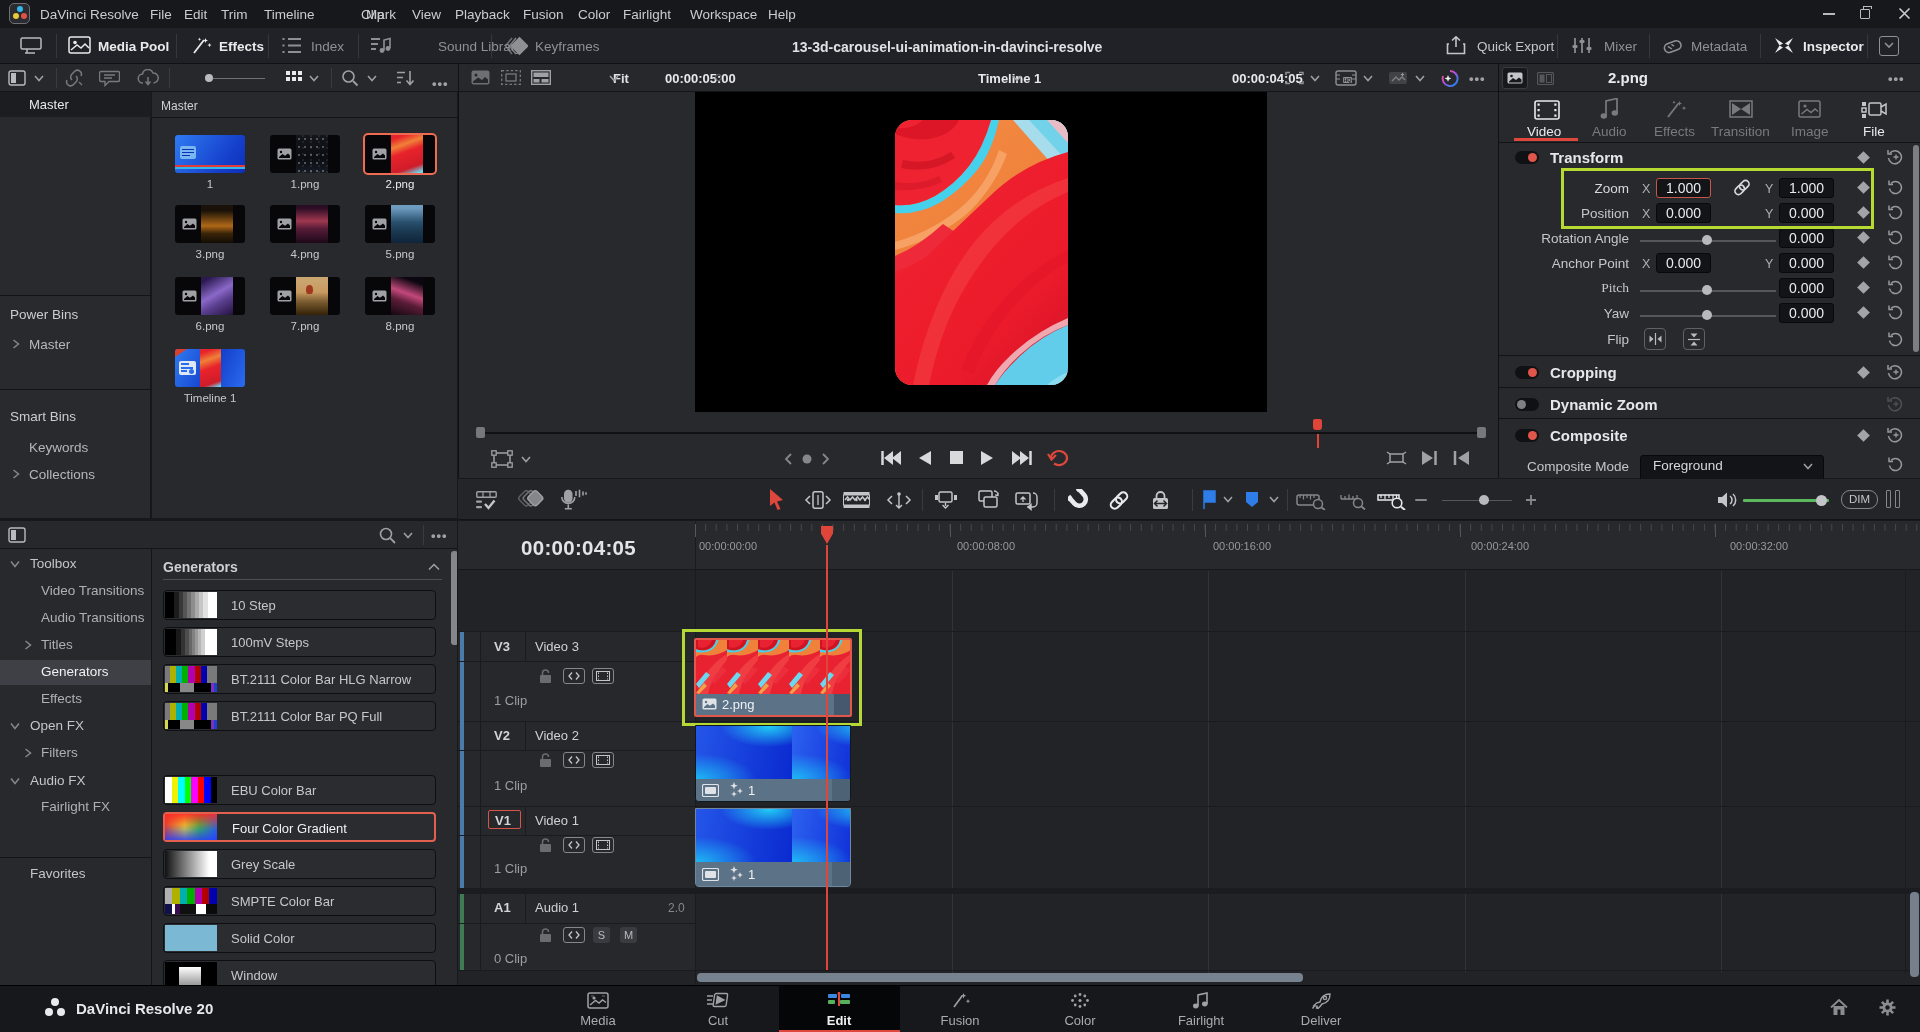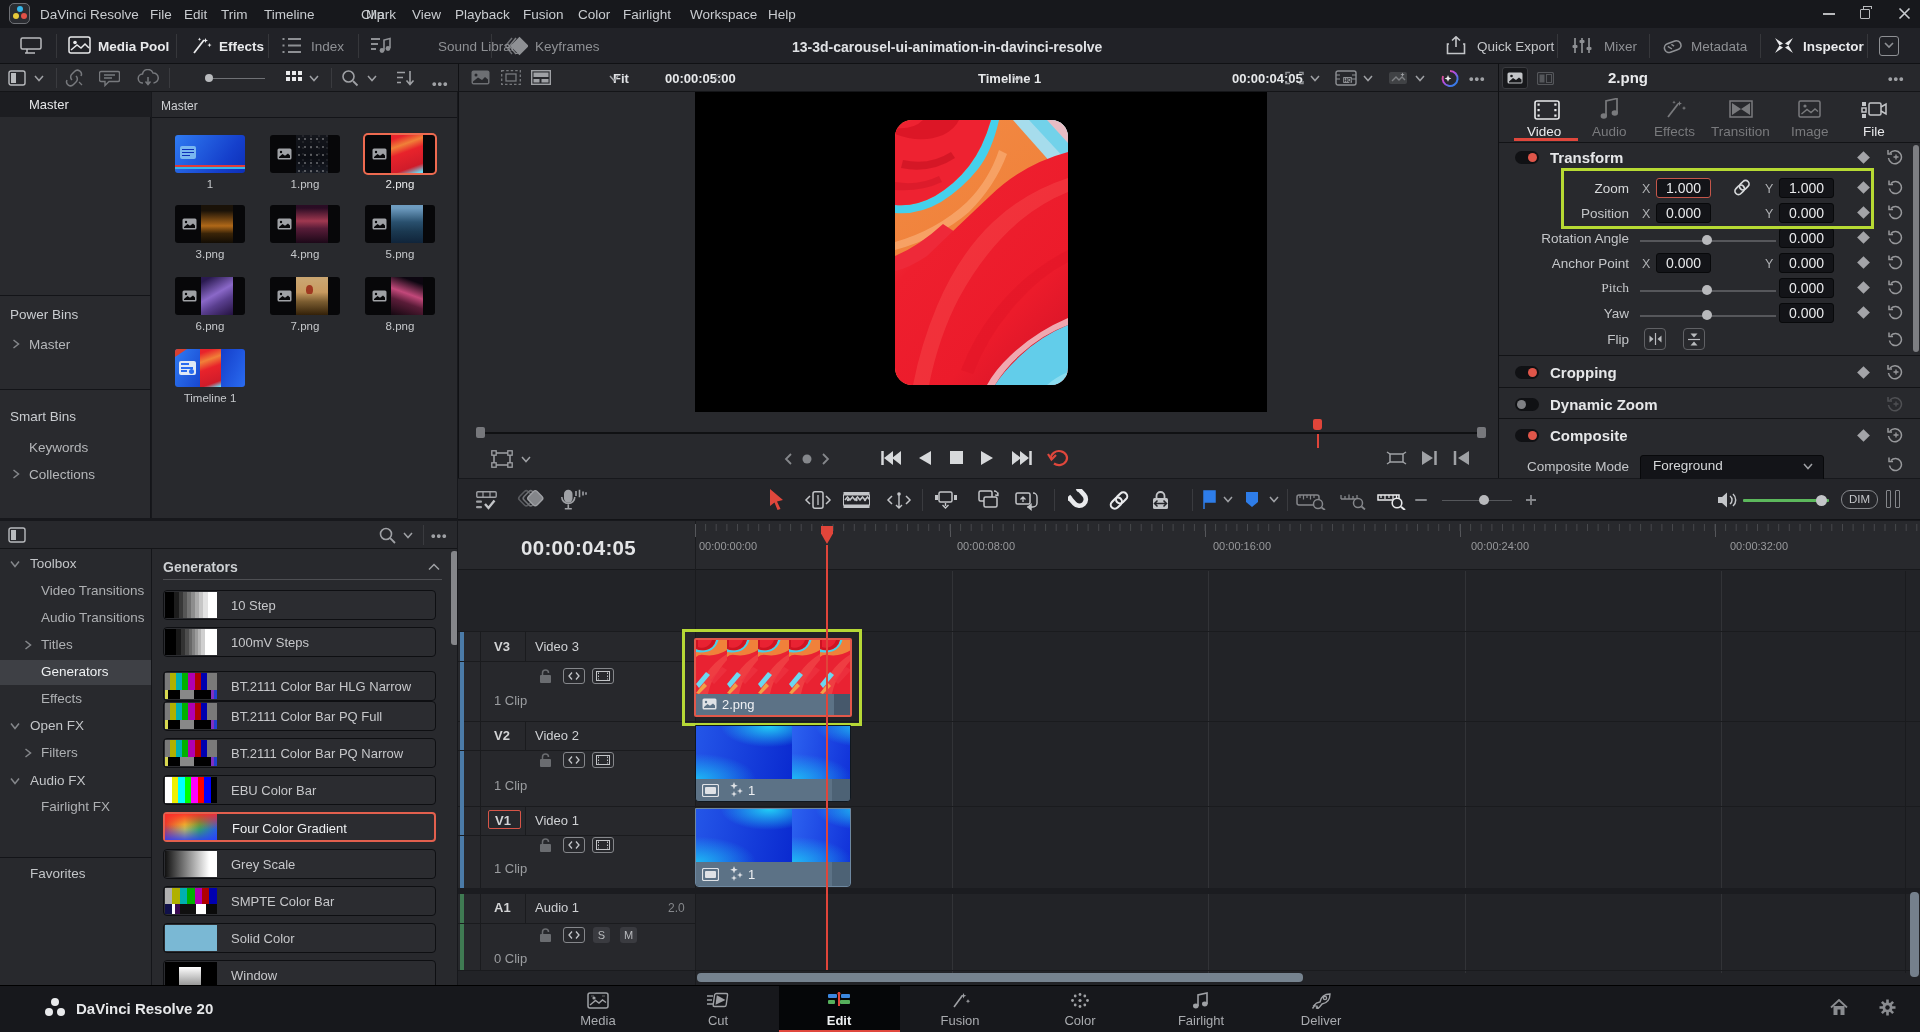--- a/index.html
+++ b/index.html
@@ -1128,31 +1128,27 @@
   <div class="abs" style="left:163px;top:58px;width:279px;height:1px;background:#4e4f53;"></div>
 
   <div class="abs gitem" style="top:69px;">
         <div class="gthumb" style="background:linear-gradient(90deg,#000 0%,#000 18%,#1c1c1c 18%,#1c1c1c 26%,#383838 26%,#383838 34%,#555 34%,#555 42%,#717171 42%,#717171 50%,#8d8d8d 50%,#8d8d8d 58%,#aaa 58%,#aaa 66%,#c6c6c6 66%,#c6c6c6 74%,#e2e2e2 74%,#e2e2e2 82%,#fff 82%);"></div>
         <div class="glabel">10 Step</div>
       </div>
   <div class="abs gitem" style="top:106px;">
         <div class="gthumb" style="background:linear-gradient(90deg,#000 0%,#000 22%,#191919 22%,#191919 30%,#333 30%,#333 38%,#4d4d4d 38%,#4d4d4d 46%,#676767 46%,#676767 52%,#818181 52%,#818181 58%,#9b9b9b 58%,#9b9b9b 64%,#b5b5b5 64%,#b5b5b5 70%,#cfcfcf 70%,#cfcfcf 76%,#fff 76%);"></div>
         <div class="glabel">100mV Steps</div>
       </div>
-  <div class="abs gitem" style="top:150px;">
+  <div class="abs gitem" style="top:143px;">
         <div class="gthumb bt2111"></div>
         <div class="glabel">BT.2111 Color Bar HLG Narrow</div>
       </div>
   <div class="abs gitem" style="top:180px;">
         <div class="gthumb bt2111"></div>
         <div class="glabel">BT.2111 Color Bar PQ Full</div>
-      </div>
-  <div class="abs gitem" style="top:217px;">
-        <div class="gthumb bt2111"></div>
-        <div class="glabel">BT.2111 Color Bar PQ Narrow</div>
       </div>
   <div class="abs gitem" style="top:254px;">
         <div class="gthumb" style="background:linear-gradient(90deg,#fff 0 12.5%,#f0f000 12.5% 25%,#0ff 25% 37.5%,#0f0 37.5% 50%,#f0f 50% 62.5%,#f00 62.5% 75%,#00f 75% 87.5%,#000 87.5%);"></div>
         <div class="glabel">EBU Color Bar</div>
       </div>
   <div class="abs gitem sel" style="top:291px;">
         <div class="gthumb fourcol"></div>
         <div class="glabel" style="color:#eef0f2;">Four Color Gradient</div>
       </div>
   <div class="abs gitem" style="top:328px;">

